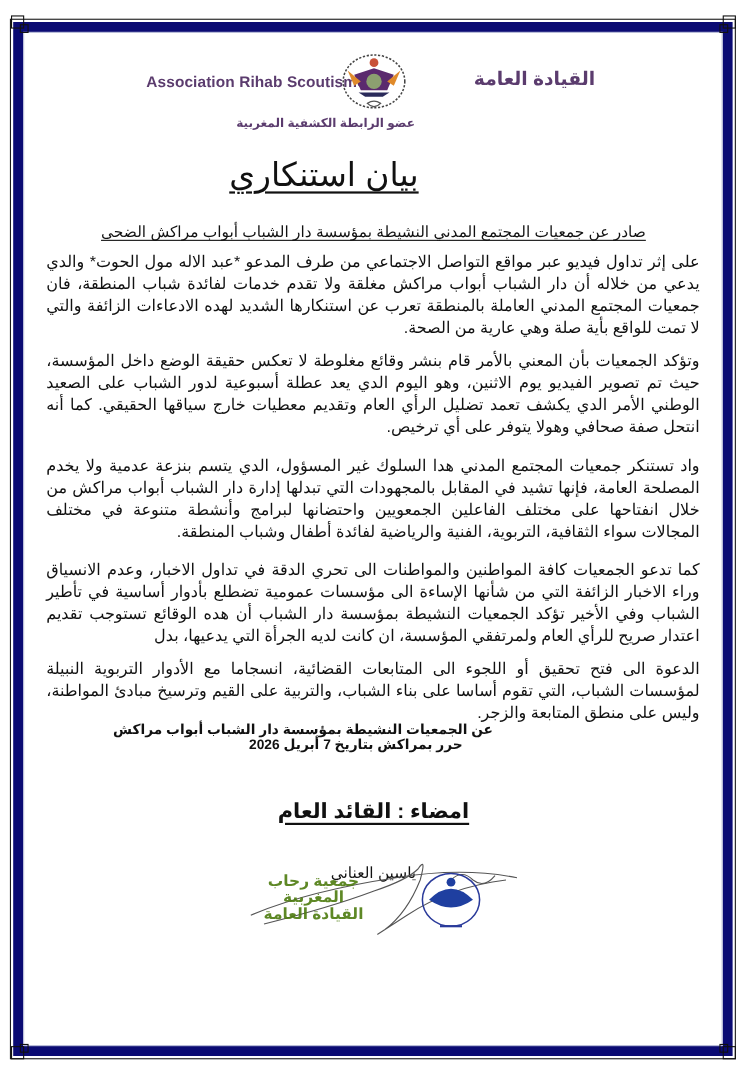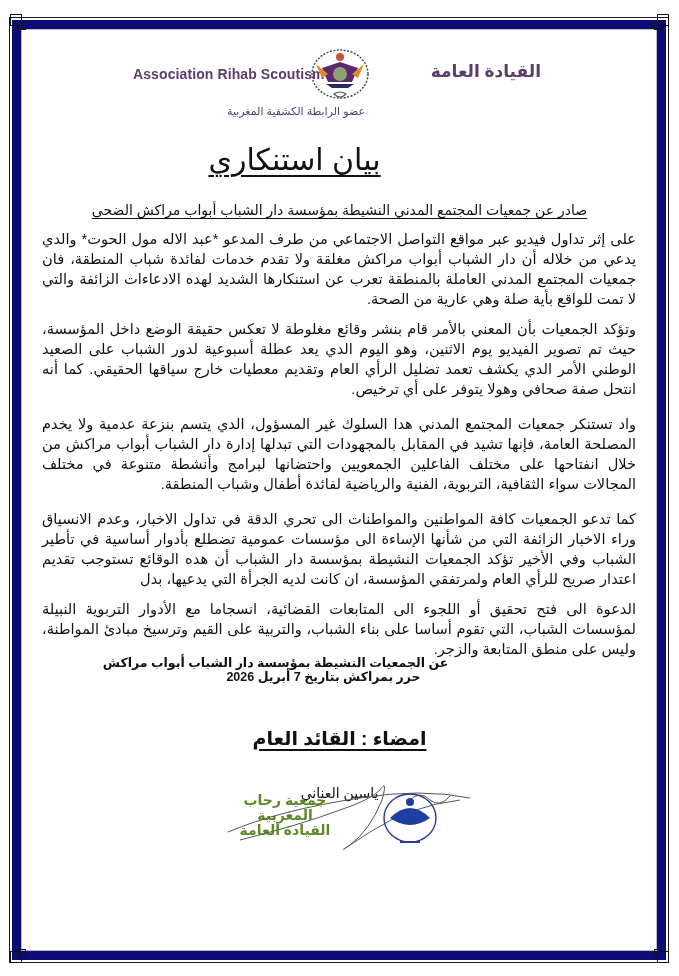--- a/index.html
+++ b/index.html
@@ -11,21 +11,21 @@
       border: 9px solid #0b0b73; }
     .frame-inner { position: absolute; left: 21px; top: 29px; width: 636px; height: 922px; border: 1px solid #b8bcd8; box-sizing: border-box; }
     .corner { position: absolute; width: 12px; height: 12px; border: 1.5px solid #111; box-sizing: border-box; }
     .corner.c2 { width: 8px; height: 8px; }
 
     
     .hdr-left { position: absolute; left: 133px; top: 66px; color: #5b3c6e; font-weight: bold; }
     .hdr-left .latin { font-size: 14px; letter-spacing: 0.1px; }
     .hdr-left .tifinagh { font-size: 14px; font-weight: normal; letter-spacing: 2px; margin-top: 1px; font-family: "DejaVu Sans", sans-serif; }
     .hdr-right { position: absolute; right: 138px; top: 62px; color: #5b3c6e; font-weight: bold; text-align: center; direction: rtl; font-size: 17px; line-height: 19px; }
-    .hdr-member { position: absolute; left: 0; width: 572px; top: 105px; text-align: center; color: #5b3c6e; font-weight: normal; font-size: 11px; direction: rtl; padding-left: 20px; box-sizing: border-box; }
+    .hdr-member { position: absolute; left: 0; width: 572px; top: 105px; text-align: center; color: #5b3c6e; font-weight: bold; font-size: 11px; direction: rtl; padding-left: 20px; box-sizing: border-box; }
     .emblem { position: absolute; left: 308px; top: 48px; width: 64px; height: 56px; }
 
     
     .title { position: absolute; left: 0; width: 589px; top: 142px; text-align: center; font-size: 30px; direction: rtl; }
     .title span { text-decoration: underline; text-underline-offset: 5px; text-decoration-thickness: 1.5px; }
     .subtitle { position: absolute; left: 0; width: 679px; top: 202px; text-align: center; font-size: 14px; direction: rtl; }
     .subtitle span { text-decoration: underline; text-underline-offset: 3px; }
 
     
     .body { position: absolute; left: 42px; width: 594px; direction: rtl; text-align: justify; font-size: 14.6px; line-height: 20px; }

